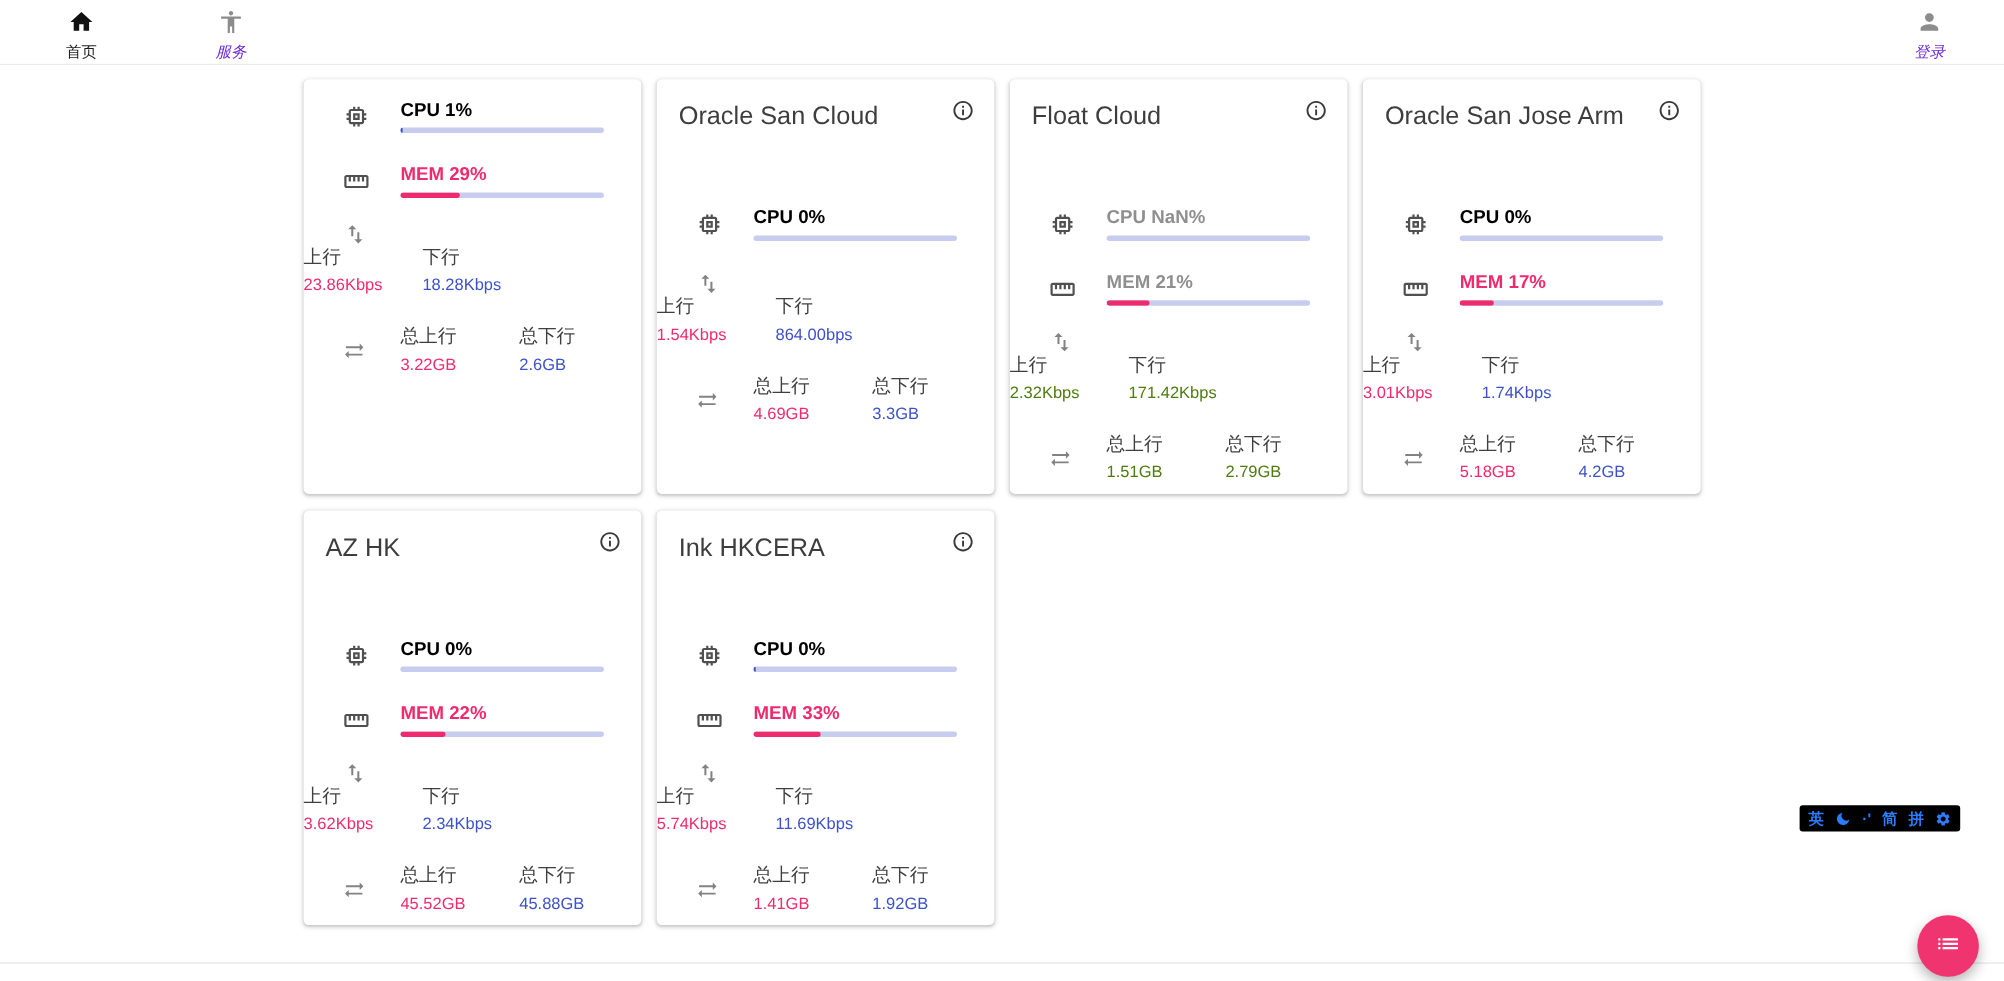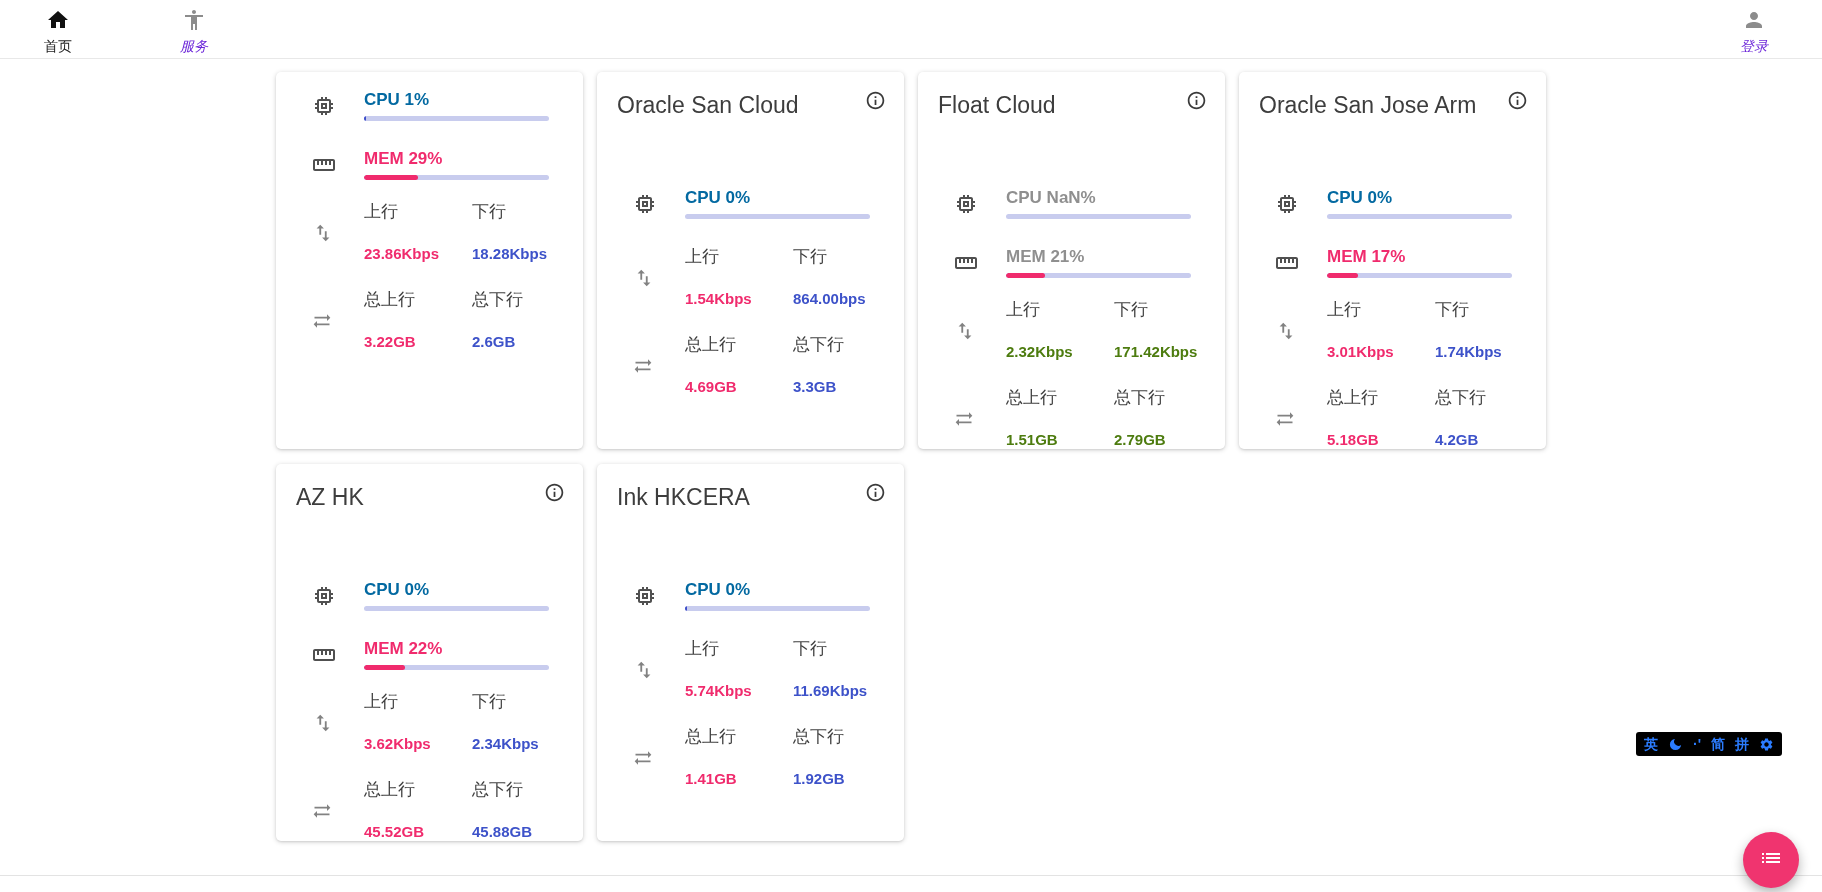--- a/index.html
+++ b/index.html
@@ -2,21 +2,21 @@
 <html><head>
 <meta charset="utf-8">
 <style>
   * { margin:0; padding:0; box-sizing:border-box; }
   html,body { width:1822px; height:892px; background:#fff; overflow:hidden;
     font-family:"Liberation Sans","DejaVu Sans",sans-serif; }
   body { position:relative; }
 
   
   .nav { height:59px; display:flex; align-items:center; justify-content:space-between;
-    border-bottom:1px solid #e8e8e8; background:#fff; }
+    border-bottom:1px solid #e8e8e8; background:#fff;padding-left:16px; }
   .nav-left { display:flex; padding-left:40px; gap:100px; }
   .nav-item { display:flex; flex-direction:column; align-items:center; width:36px;
     padding-top:6px; cursor:pointer; }
   .nav-item .nlabel { font-size:14px; margin-top:2px; }
   .nav-item.active { color:#1b1b1b; }
   .nav-item.active svg { fill:#111; }
   .nav-item.inactive { color:#6d28d9;font-style:italic; }
   .nav-item.inactive svg { fill:#8c8c8c; }
   .nav-right { padding-right:50px; }
 
@@ -29,34 +29,34 @@
   .card-head { display:flex; justify-content:space-between; align-items:flex-start;
     padding:0 18px 0 20px; margin-bottom:68px; }
   .card-title { font-size:23px; font-weight:400; color:#3d3d3d; line-height:30px; }
   .info-btn { margin-top:0px; cursor:pointer; }
   .info-btn svg { fill:#3a3a3a; }
 
   .row { display:flex; }
   .icon-col { width:88px; padding-left:36px; display:flex; align-items:center; flex:none; }
   .row-cpu { margin-bottom:28px; }
   .row-mem { margin-bottom:22px;justify-content:center; }
-  .row-net { margin-bottom:27px; }
+  .row-net { margin-bottom:27px;flex-direction:column; }
   .meter { flex:1; margin-right:34px; }
   .meter-label { font-size:17px; font-weight:700; line-height:20px; }
-  .cpu-label { color:#0369a1; }
+  .cpu-label { color:#000000; }
   .mem-label { color:#f02b6d; }
   .track { margin-top:6px; height:5px; border-radius:3px; background:#c8ccee; overflow:hidden; }
   .fill { height:100%; border-radius:3px; }
   .cpu-fill { background:#3e4ec9; }
   .mem-fill { background:#f02b6d; }
 
   .cols { display:flex; flex:1; }
   .col { width:108px; }
   .stat-label { font-size:17px; color:#3f3f3f; line-height:20px; }
-  .stat-value { font-size:15px; font-weight:700; margin-top:22px; line-height:19px; }
+  .stat-value { font-size:15px; font-weight:400; margin-top:6px; line-height:19px; }
   .val-up { color:#f02b6d; }
   .val-down { color:#3d52c9; }
 
   
   .muted .cpu-label, .muted .mem-label { color:#8f8f8f; }
   .muted .val-up, .muted .val-down { color:#4d7c0f; }
   .muted .cpu-fill { background:transparent; }
 
   .chip-icon svg, .ruler-icon svg { fill:#505050; }
   .updown-icon svg, .swap-icon svg { fill:#828282; }
@@ -458,20 +458,33 @@
     <div class="row row-cpu">
       <div class="icon-col chip-icon">
         <svg width="24" height="24" viewBox="0 0 24 24">
             <path d="M15 9H9v6h6V9zm-2 4h-2v-2h2v2zm8-2V9h-2V7c0-1.1-.9-2-2-2h-2V3h-2v2h-2V3H9v2H7c-1.1 0-2 .9-2 2v2H3v2h2v2H3v2h2v2c0 1.1.9 2 2 2h2v2h2v-2h2v2h2v-2h2c1.1 0 2-.9 2-2v-2h2v-2h-2v-2h2zm-4 6H7V7h10v10z"></path>
           </svg>
       </div>
       <div class="meter">
         <div class="meter-label cpu-label">CPU 0%</div>
         <div class="track">
             <div class="fill cpu-fill" style="width: 1%;"></div>
+          </div>
+      </div>
+    </div>
+    <div class="row row-mem">
+      <div class="icon-col ruler-icon">
+        <svg width="24" height="24" viewBox="0 0 24 24">
+            <path d="M21 6H3c-1.1 0-2 .9-2 2v8c0 1.1.9 2 2 2h18c1.1 0 2-.9 2-2V8c0-1.1-.9-2-2-2zm0 10H3V8h2v4h2V8h2v4h2V8h2v4h2V8h2v4h2V8h2v8z"></path>
+          </svg>
+      </div>
+      <div class="meter">
+        <div class="meter-label mem-label">MEM 33%</div>
+        <div class="track">
+            <div class="fill mem-fill" style="width: 33%;"></div>
           </div>
       </div>
     </div>
     <div class="row row-net">
       <div class="icon-col updown-icon">
         <svg width="22" height="22" viewBox="0 0 24 24">
             <path d="M9 3L5 6.99h3V14h2V6.99h3L9 3zm7 14.01V10h-2v7.01h-3L15 21l4-3.99h-3z"></path>
           </svg>
       </div>
       <div class="cols">

